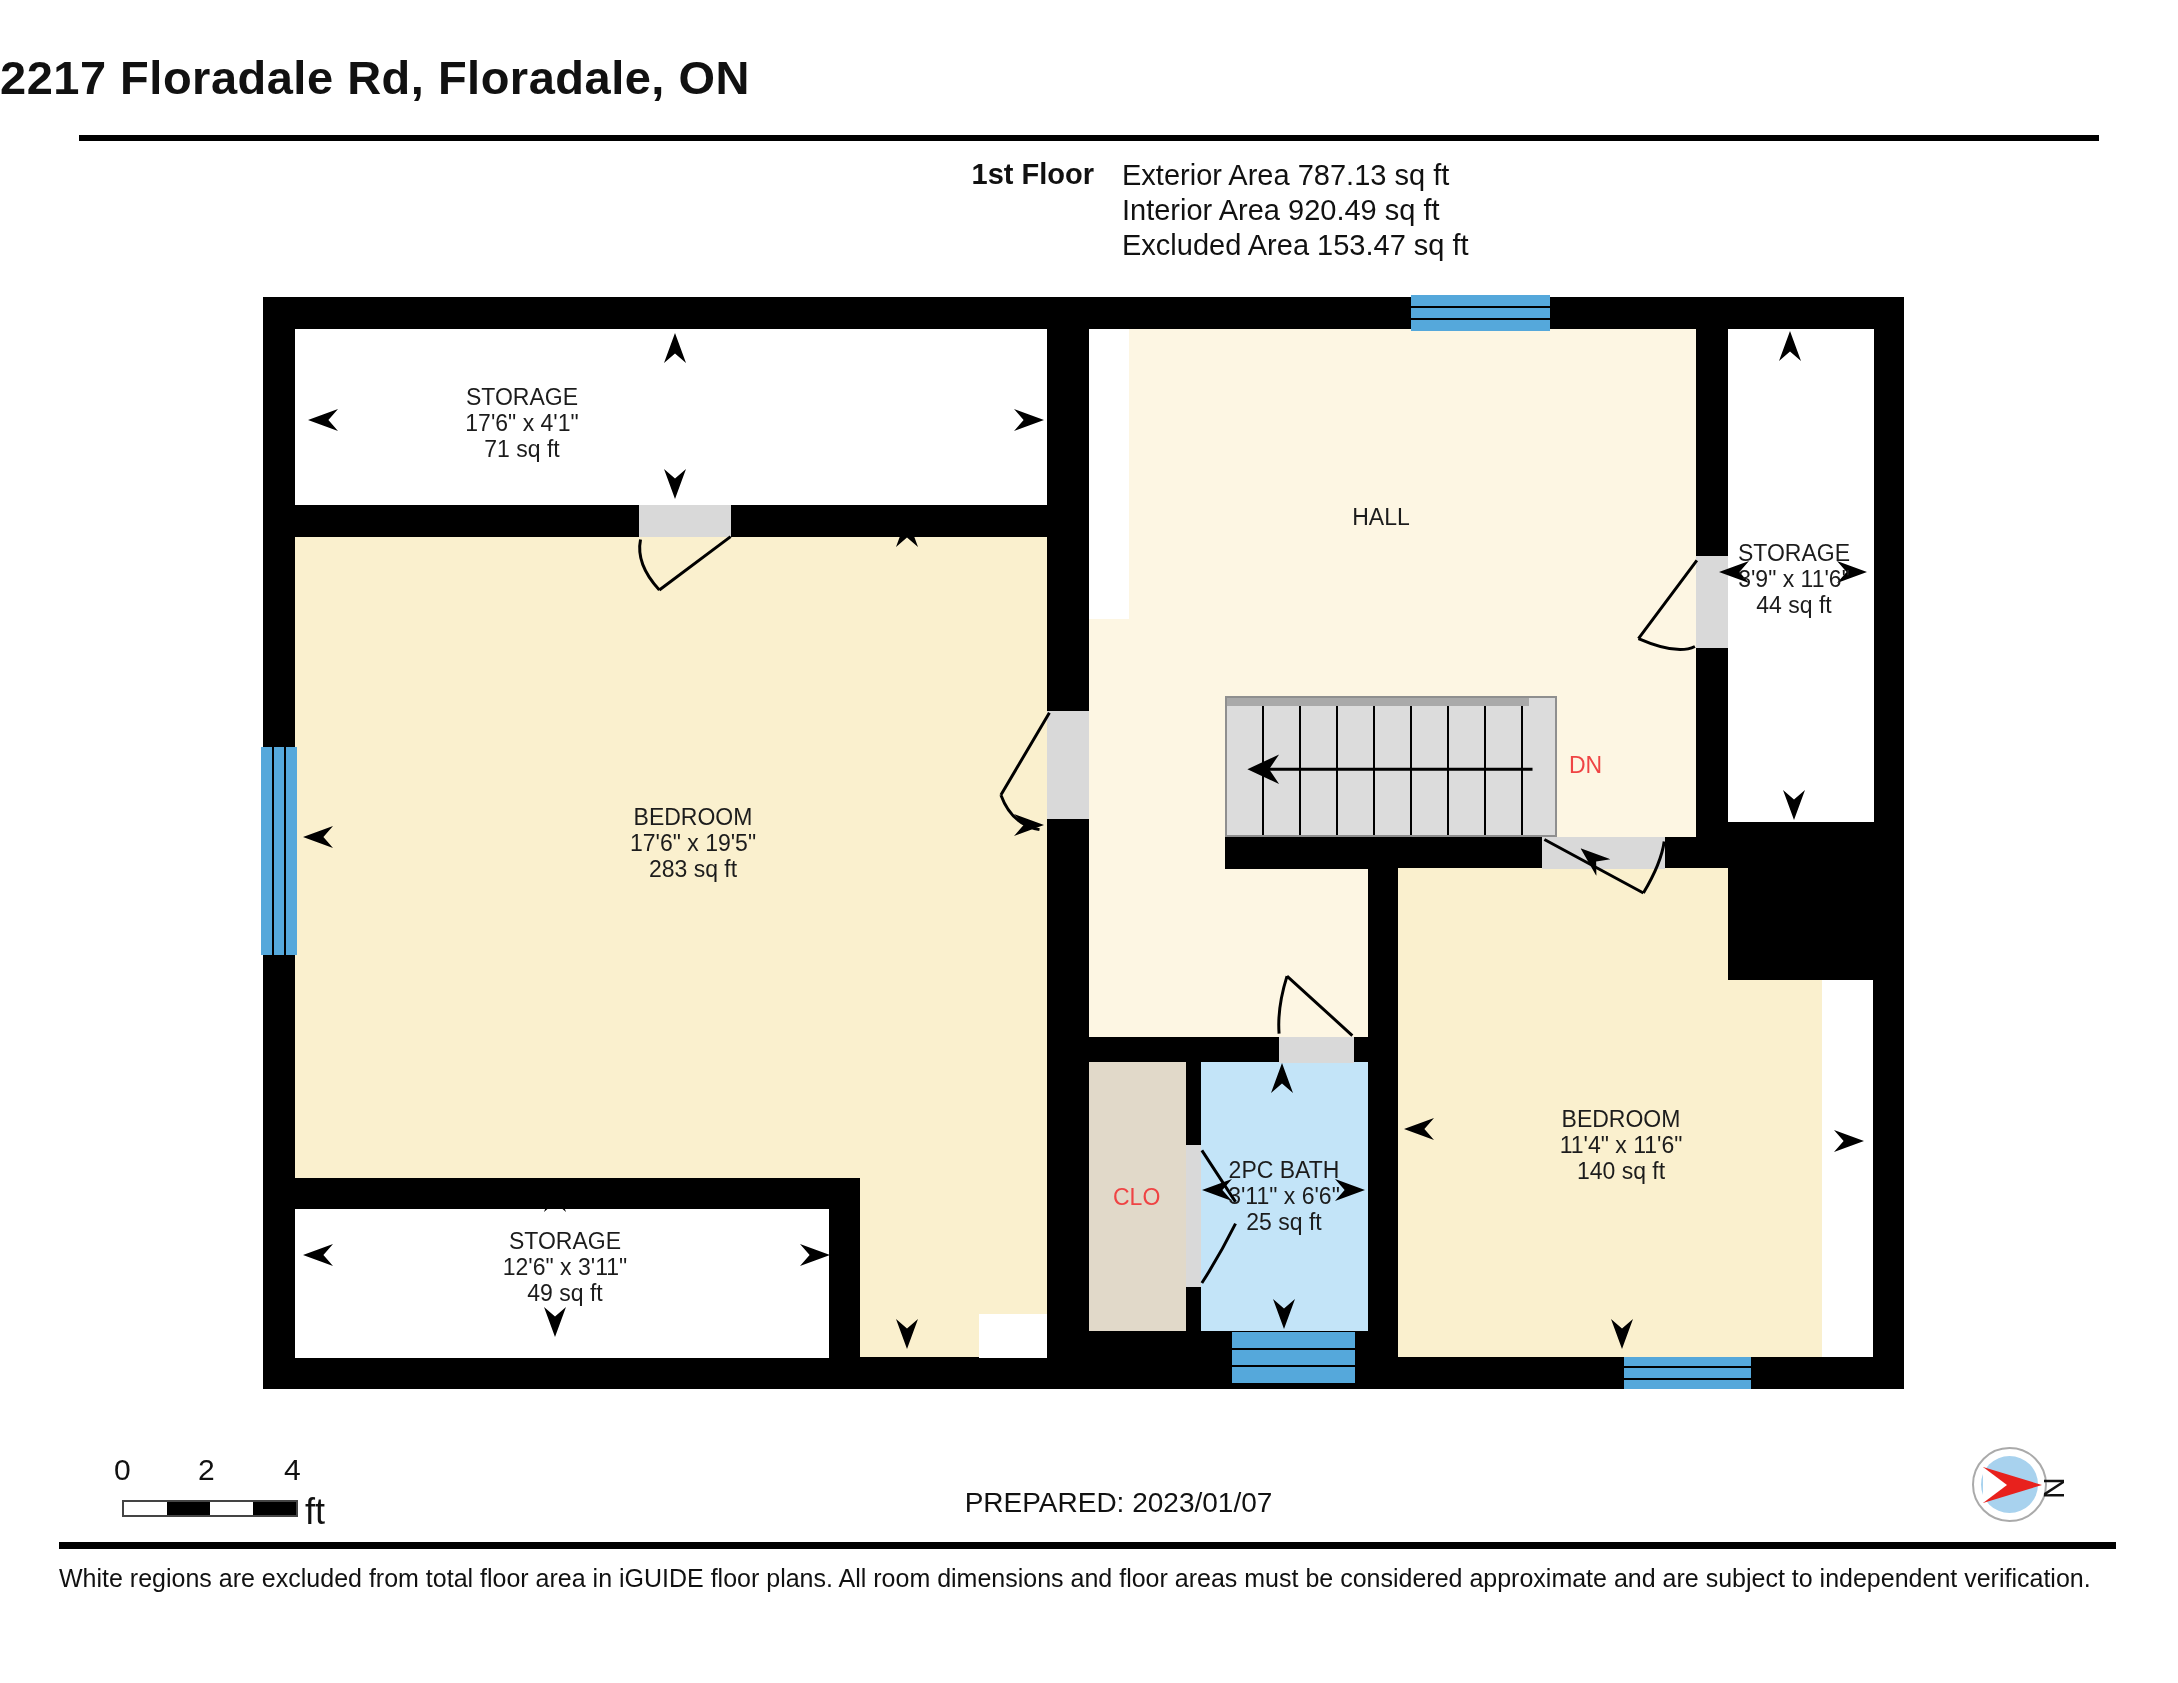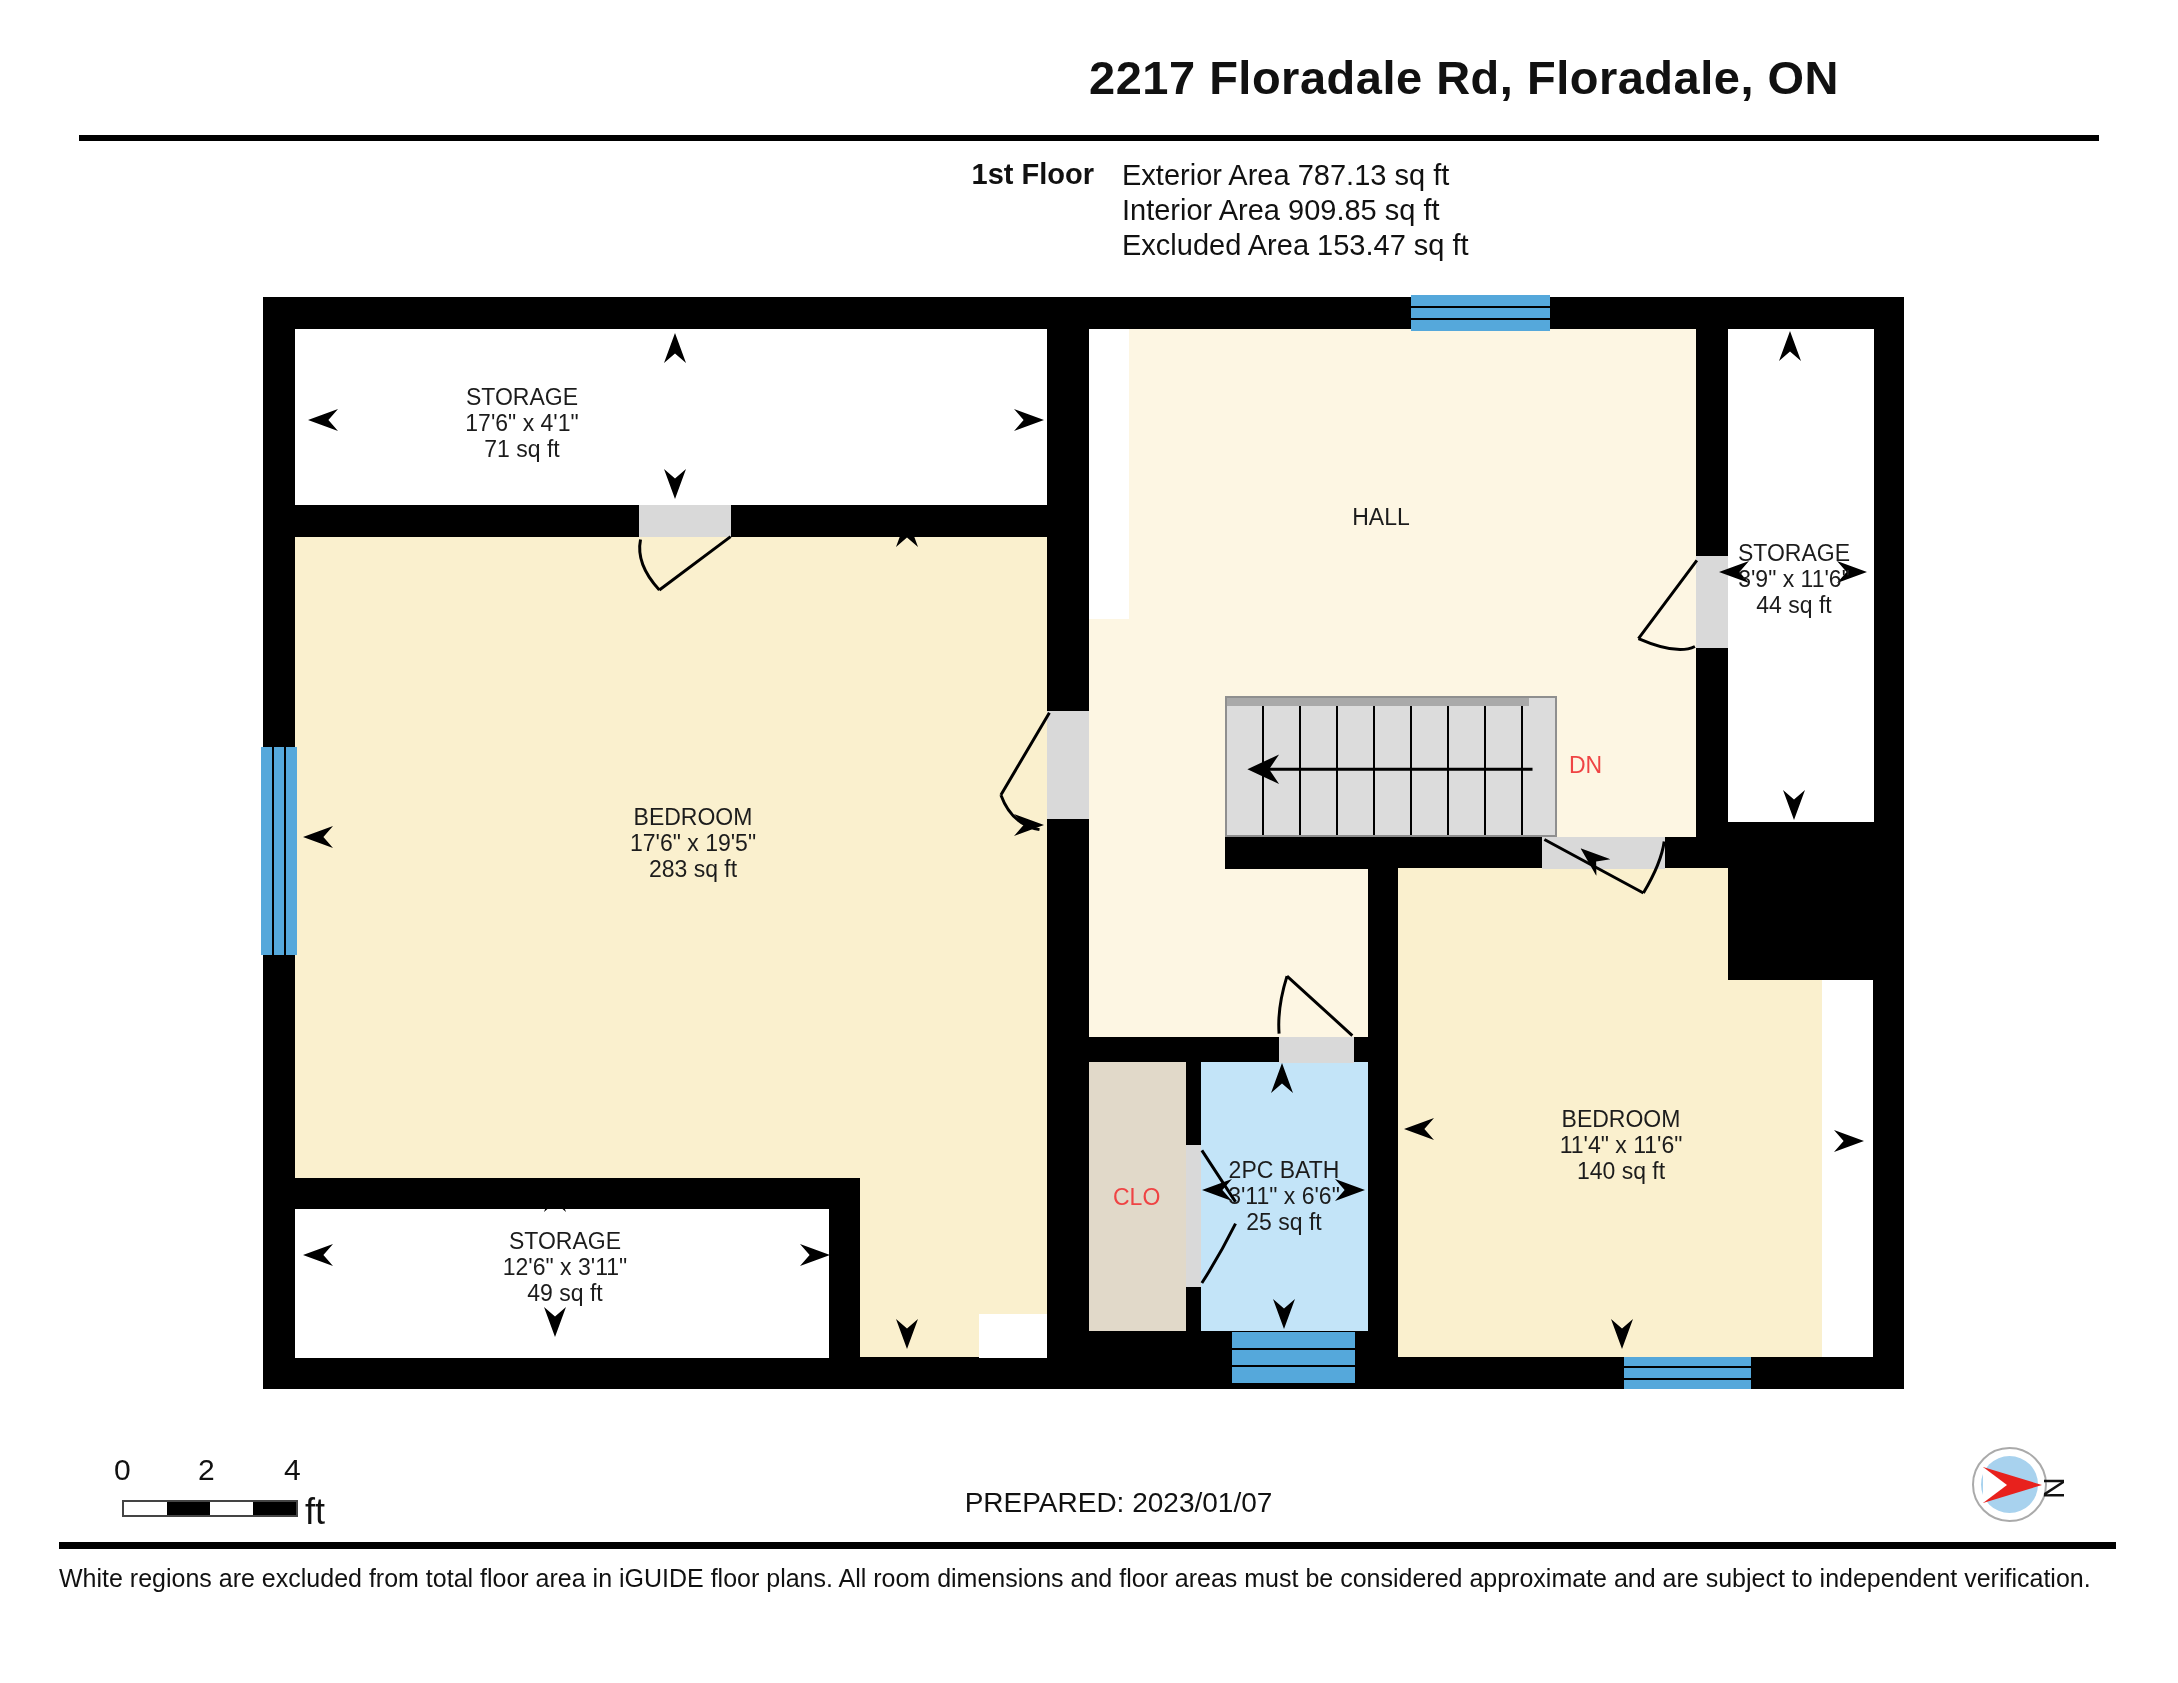--- a/index.html
+++ b/index.html
@@ -1,19 +1,19 @@
 <!DOCTYPE html>
 <html><head>
 <meta charset="utf-8">
 <style>
   html,body{margin:0;padding:0;}
   body{width:2178px;height:1683px;background:#fff;font-family:"Liberation Sans", sans-serif;color:#111;position:relative;}
   .abs{position:absolute;}
   
-  .title{left:0;top:50px;width:1839px;text-align:right;font-size:47px;font-weight:bold;letter-spacing:0.5px;}
+  .title{left:0;top:50px;width:1839px;text-align:left;font-size:47px;font-weight:bold;letter-spacing:0.5px;}
   .title-rule{left:79px;top:135px;width:2020px;height:6px;background:#000;}
   .floor-name{left:871px;top:158px;width:223px;text-align:right;font-size:29px;font-weight:bold;}
   .area-lines{left:1122px;top:158px;font-size:29px;line-height:35px;}
   
   .plan-base{left:263px;top:297px;width:1641px;height:1092px;background:#000;}
   .fill{position:absolute;}
   .room-label{position:absolute;text-align:center;font-size:23px;line-height:26px;color:#1c1c1c;}
   .single-label{position:absolute;font-size:23px;color:#ef4444;}
   
   .win{position:absolute;display:flex;background:#000;gap:2px;}
@@ -50,21 +50,21 @@
   svg.overlay{position:absolute;left:0;top:0;pointer-events:none;}
 </style>
 </head>
 <body>
 
 <div class="abs title">2217 Floradale Rd, Floradale, ON</div>
 <div class="abs title-rule"></div>
 <div class="abs floor-name">1st Floor</div>
 <div class="abs area-lines">
   <div>Exterior Area 787.13 sq ft</div>
-  <div>Interior Area 909.85 sq ft</div>
+  <div>Interior Area 920.49 sq ft</div>
   <div>Excluded Area 153.47 sq ft</div>
 </div>
 
 <div class="abs plan-base"></div>
 
 <div class="fill" style="left:295px;top:329px;width:752px;height:176px;background:#FFFFFF;"></div>
 <div class="fill" style="left:295px;top:537px;width:752px;height:641px;background:#FAF0CE;"></div>
 <div class="fill" style="left:860px;top:1177px;width:187px;height:180px;background:#FAF0CE;"></div>
 <div class="fill" style="left:979px;top:1314px;width:68px;height:44px;background:#FFFFFF;"></div>
 <div class="fill" style="left:295px;top:1209px;width:534px;height:149px;background:#FFFFFF;"></div>

